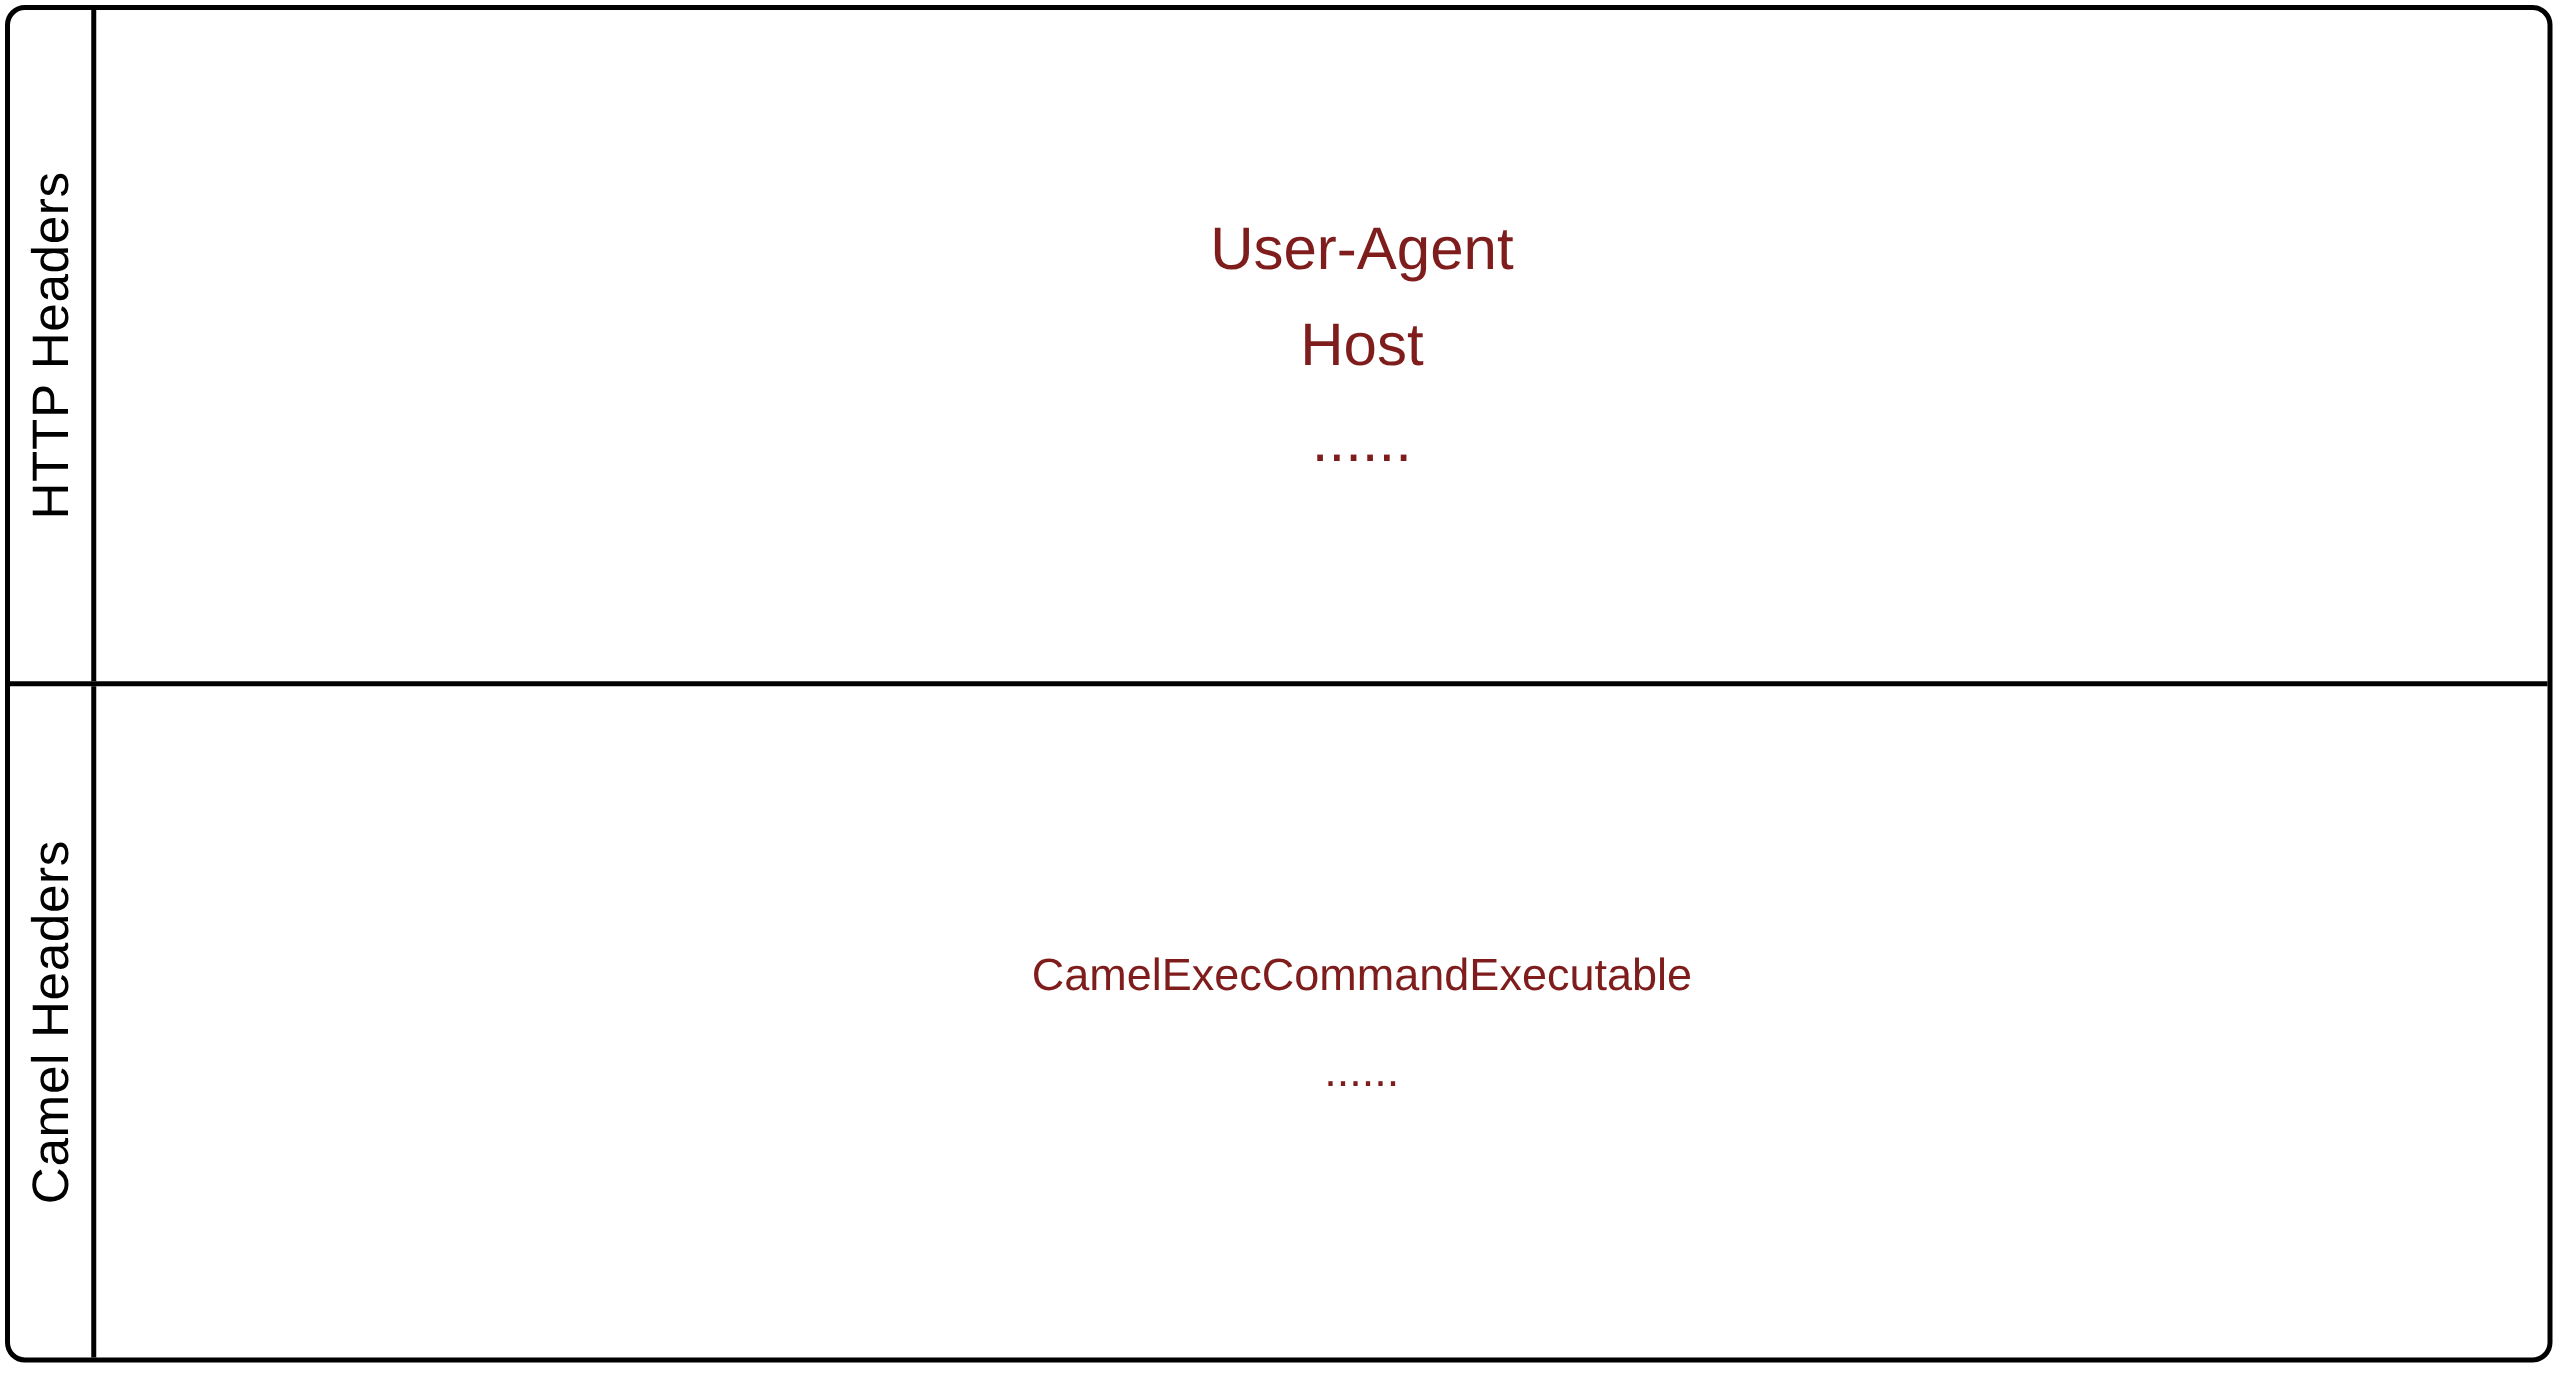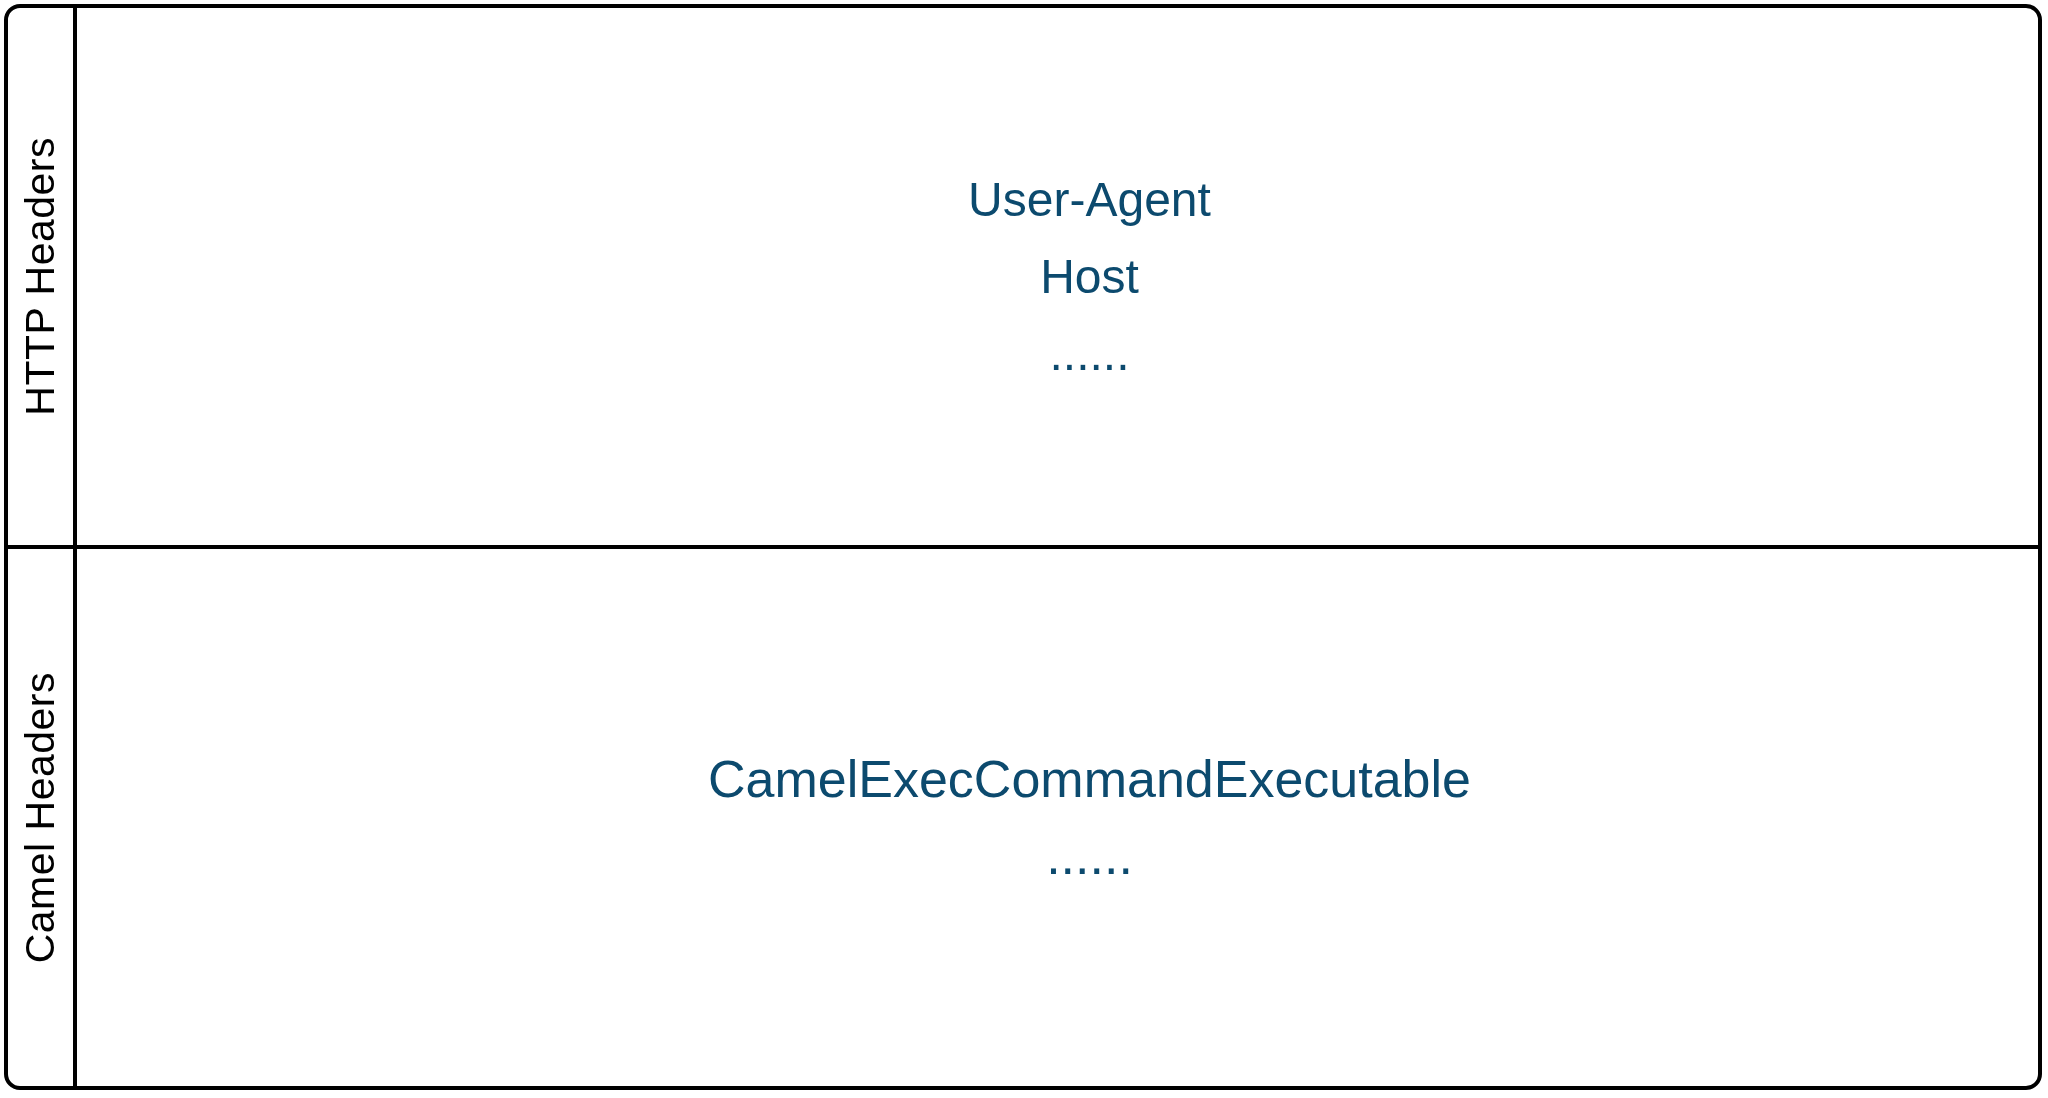--- a/index.html
+++ b/index.html
@@ -58,30 +58,30 @@
   .content {
     flex: 1 1 auto;
     box-sizing: border-box;
     padding-left: 64px;
     display: flex;
     flex-direction: column;
     justify-content: center;
     align-items: center;
   }
   .line {
-    color: #0c4a6e;
+    color: #7f1d1d;
     white-space: nowrap;
     text-align: center;
   }
   .section.top .line {
     font-size: 48px;
     line-height: 77px;
   }
   .section.bottom .line {
-    font-size: 52px;
+    font-size: 36px;
     line-height: 77px;
   }
 </style>
 </head>
 <body>
 
 <div class="canvas">
   <div class="frame">
 
     <div class="section top">

